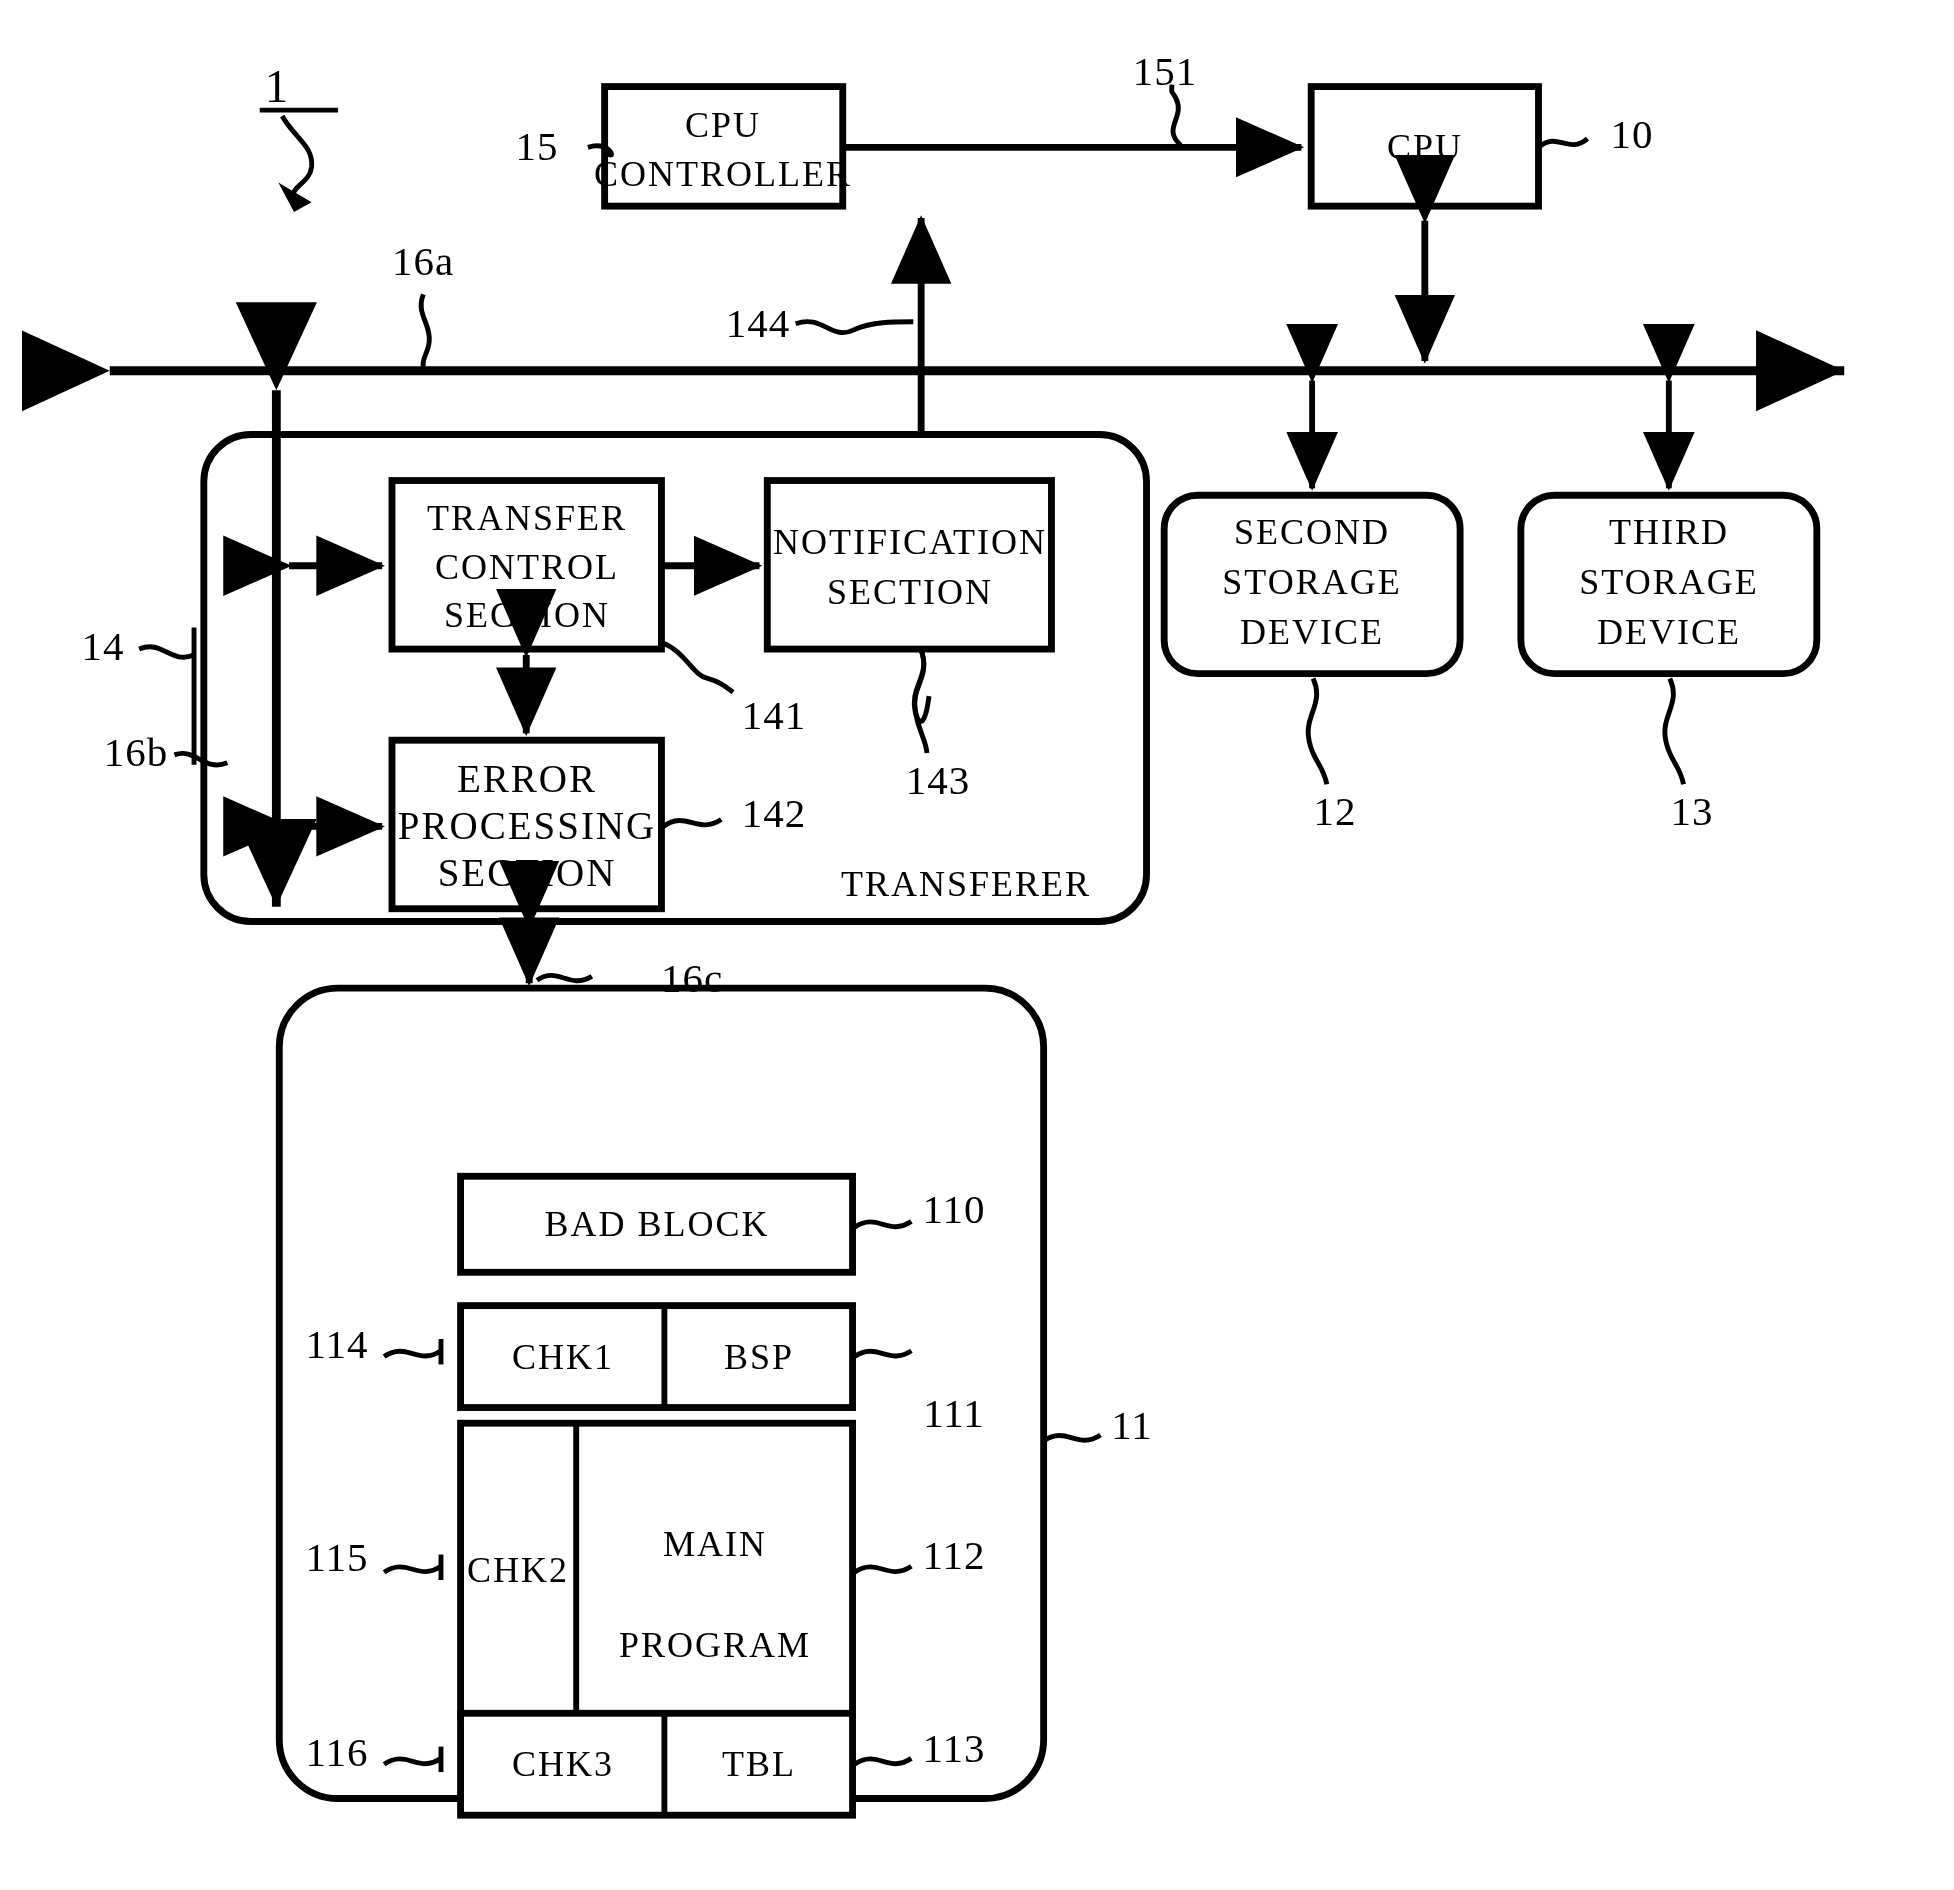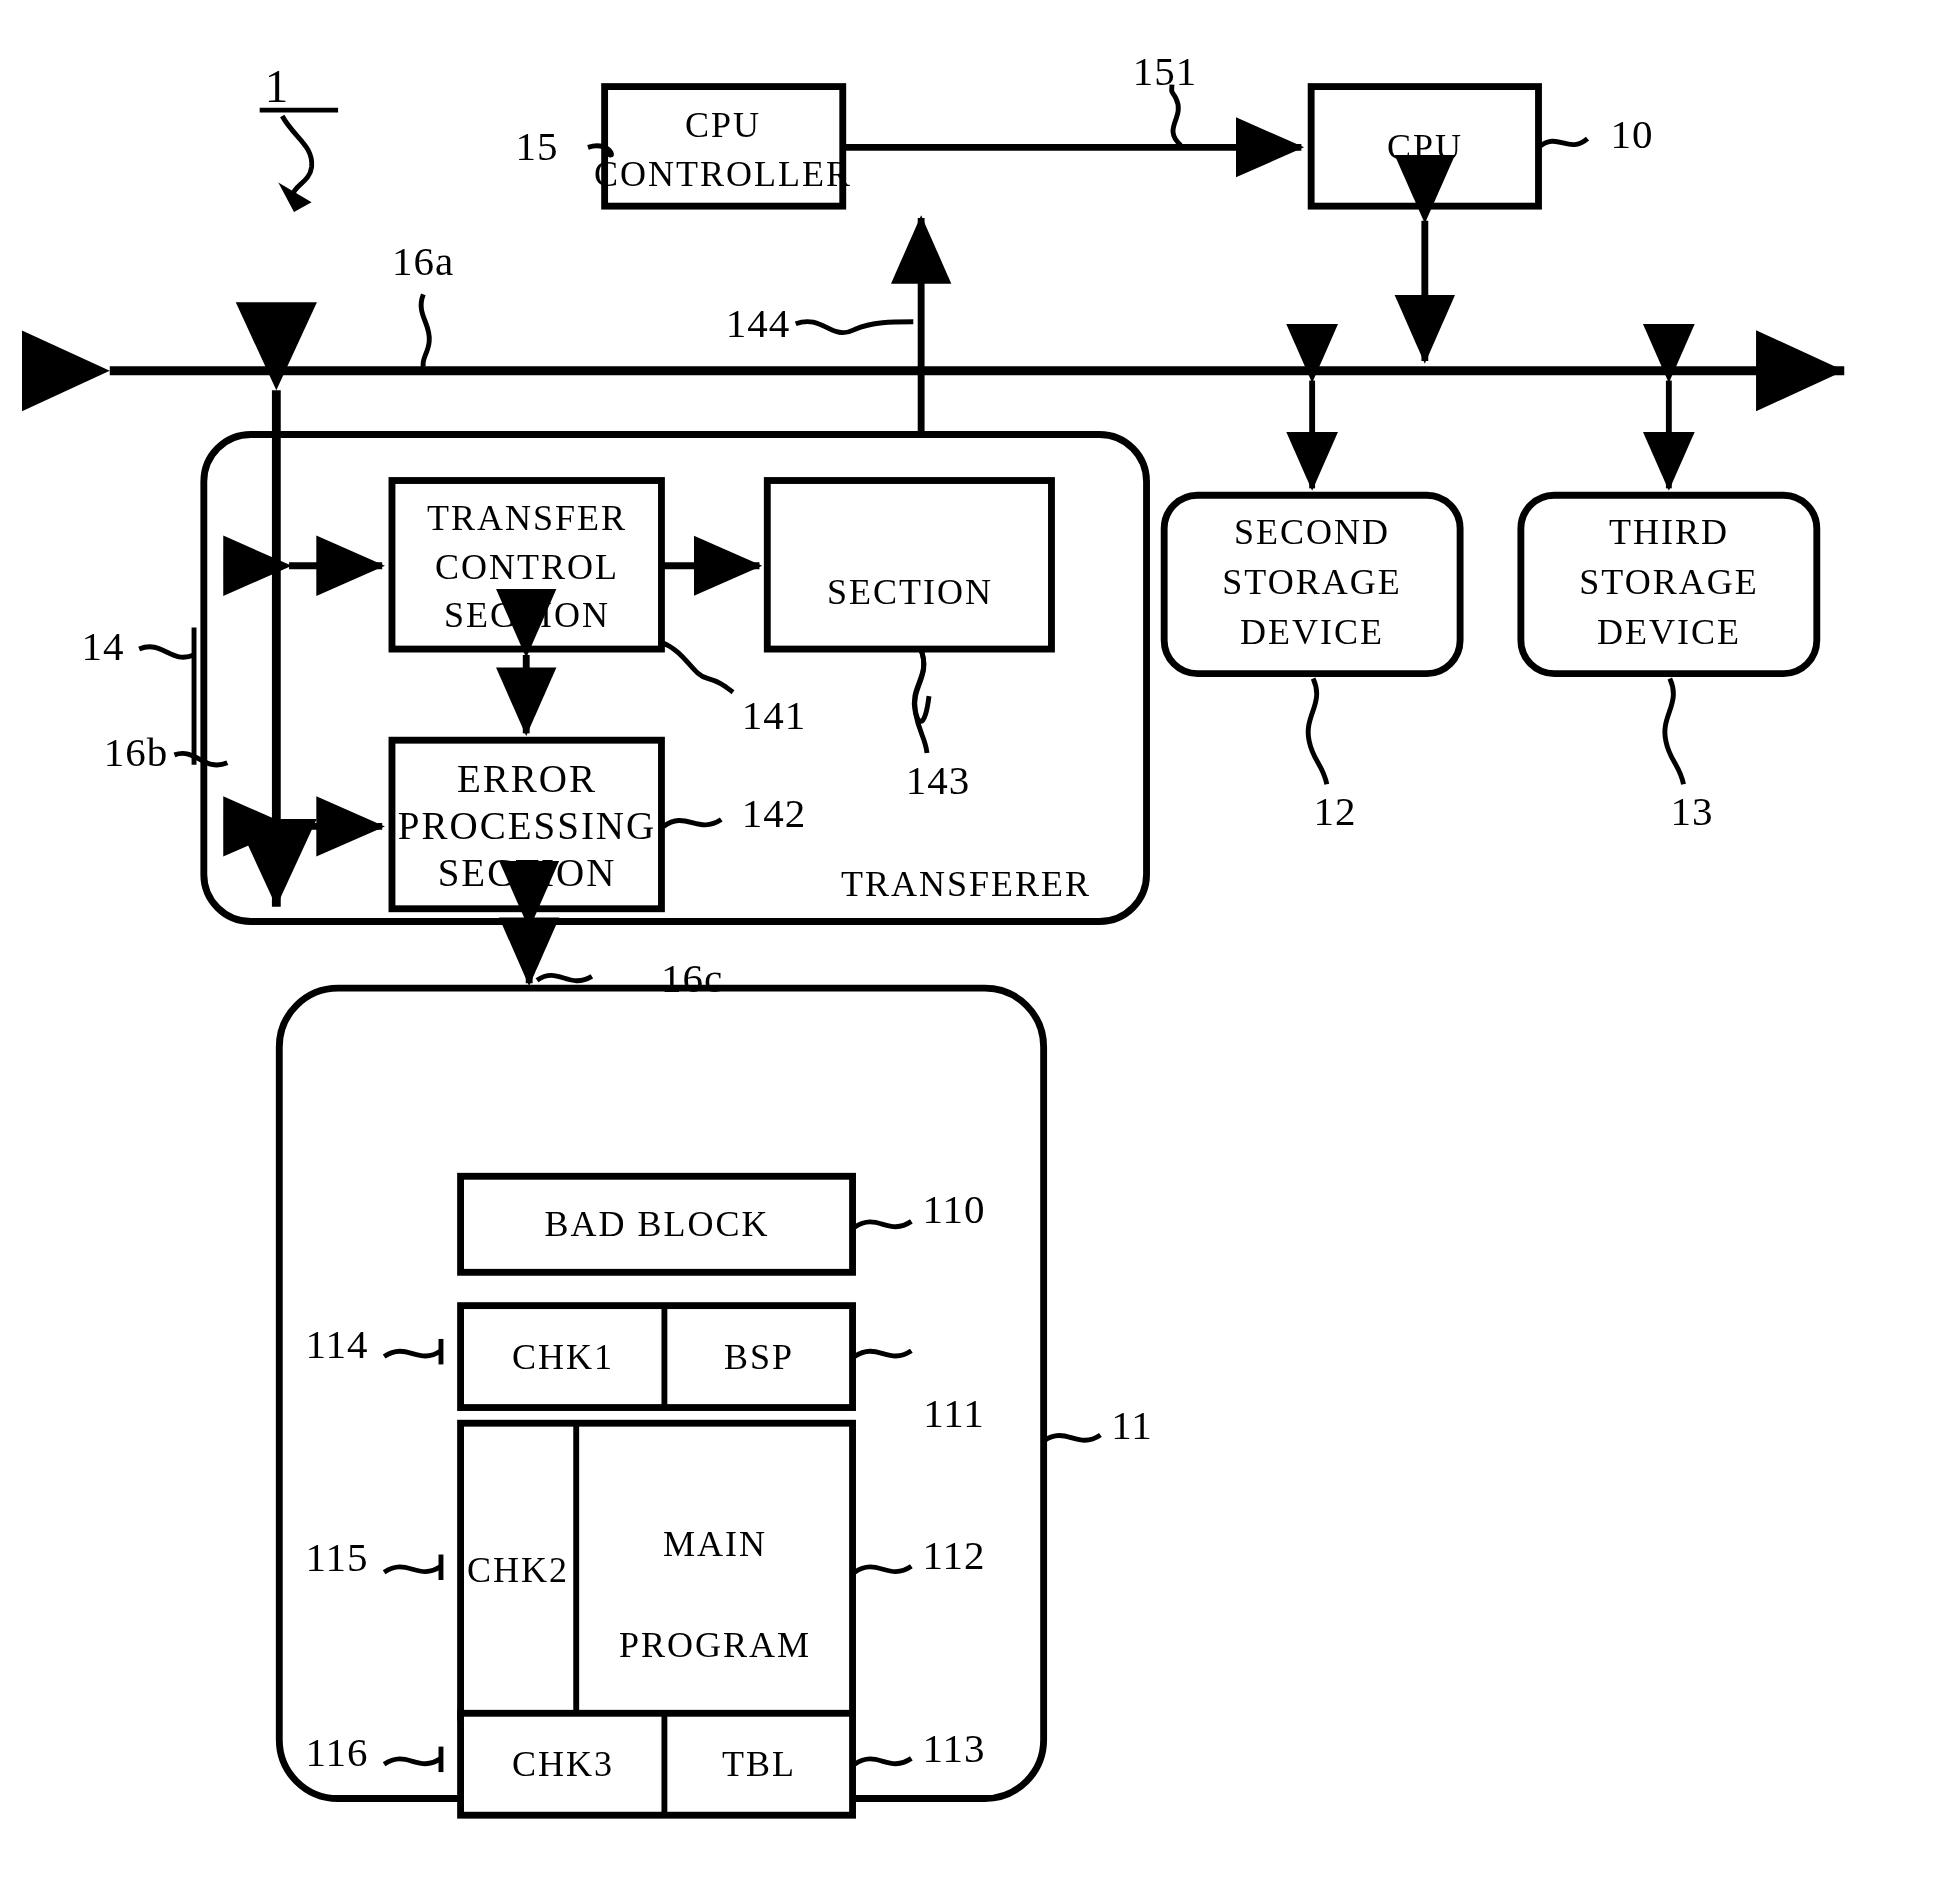--- a/index.html
+++ b/index.html
@@ -207,20 +207,21 @@
 
   <div class="lbl num ctr" style="left:136px; top:753px;">16b</div>
 
   <div class="lbl num ctr" style="left:654px; top:979px;margin-left:38px;">16c</div>
 
   <div class="lbl boxtxt ctr" style="left:527px; top:518px;">TRANSFER</div>
   <div class="lbl boxtxt ctr" style="left:527px; top:567px;">CONTROL</div>
   <div class="lbl boxtxt ctr" style="left:527px; top:615px;">SECTION</div>
   <div class="lbl num ctr" style="left:774px; top:716px;">141</div>
 
+  <div class="lbl boxtxt ctr" style="left:910px; top:542px;">NOTIFICATION</div>
   <div class="lbl boxtxt ctr" style="left:910px; top:592px;">SECTION</div>
   <div class="lbl num ctr" style="left:938px; top:781px;">143</div>
 
   <div class="lbl boxtxt ctr small" style="left:527px; top:779px;">ERROR</div>
   <div class="lbl boxtxt ctr small" style="left:527px; top:826px;">PROCESSING</div>
   <div class="lbl boxtxt ctr small" style="left:527px; top:873px;">SECTION</div>
   <div class="lbl num ctr" style="left:774px; top:814px;">142</div>
 
   <div class="lbl boxtxt ctr" style="left:947px; top:884px;margin-left:19px;">TRANSFERER</div>
 

